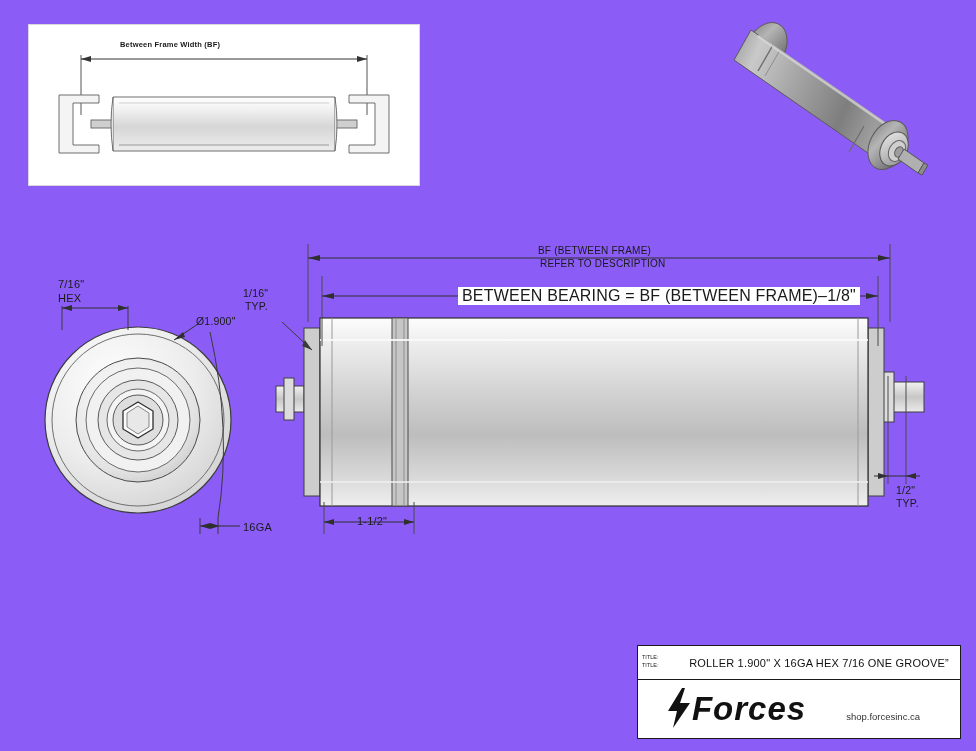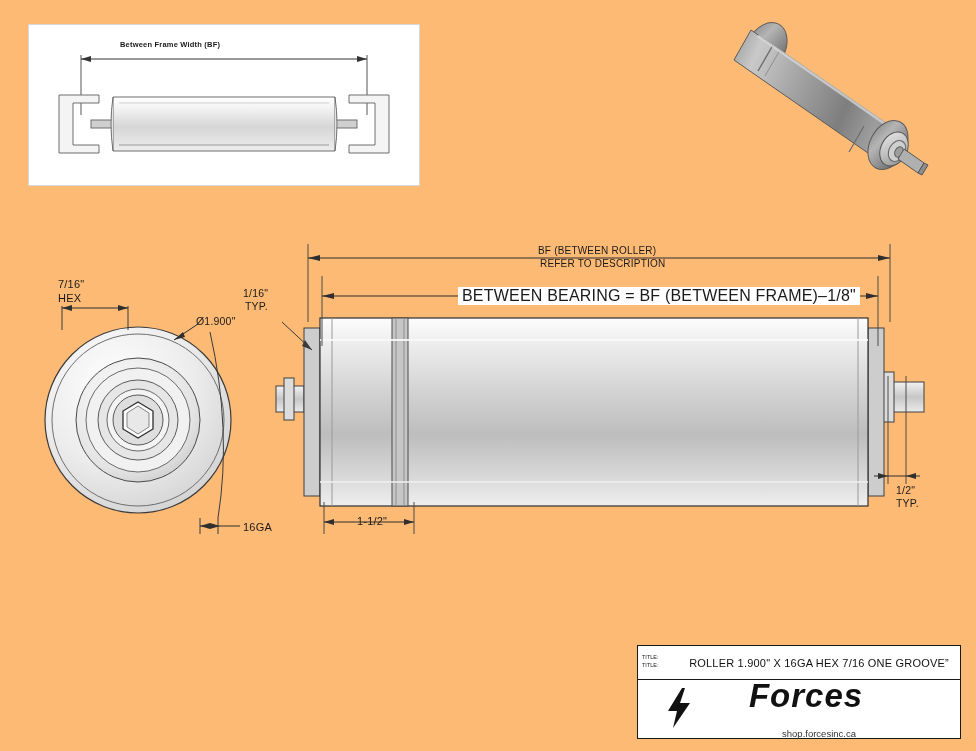--- a/index.html
+++ b/index.html
@@ -9,21 +9,21 @@
   }
   body {
     font-family: "Liberation Sans", sans-serif;
     color: #111111;
   }
   #page {
     position: relative;
     width: 976px;
     height: 751px;
     overflow: hidden;
-    background: #fdba74;
+    background: #8b5cf6;
   }
   .abs { position: absolute; }
   .txt {
     font-family: "Liberation Sans", sans-serif;
     color: #1a1a1a;
     white-space: nowrap;
     letter-spacing: 0.2px;
   }
 
   
@@ -56,21 +56,21 @@
   #tb-label {
     position: absolute; left: 4px; top: 7px;
     font-size: 5.5px; line-height: 8px; color: #222;
   }
   #tb-title-text {
     position: absolute; left: 44px; top: 11px; right: 4px;
     font-size: 11px; text-align: center; color: #111;
   }
   #brand {
     position: absolute; left: 0; top: 34px; width: 100%; height: 57px;
-    display: flex; flex-direction: column;
+    display: flex; flex-direction: row;
     align-items: center; justify-content: center;
   }
   #brand-word {
     font-family: "Liberation Sans", sans-serif;
     font-size: 33px; font-weight: bold; font-style: italic;
     letter-spacing: 1px; color: #111; line-height: 33px;
     margin-left: 14px;
   }
   #brand-url {
     font-size: 9.5px; color: #333; margin-top: 16px; margin-left: 40px;
@@ -270,21 +270,21 @@
     <polygon points="18,22 30,19 30,25" fill="#2f2f2f"></polygon>
     <polygon points="600,22 588,19 588,25" fill="#2f2f2f"></polygon>
 
     <line x1="32" y1="40" x2="32" y2="110" stroke="#4a4a4a" stroke-width="1"></line>
     <line x1="588" y1="40" x2="588" y2="110" stroke="#4a4a4a" stroke-width="1"></line>
     <line x1="32" y1="60" x2="588" y2="60" stroke="#2f2f2f" stroke-width="1"></line>
     <polygon points="32,60 44,57 44,63" fill="#2f2f2f"></polygon>
     <polygon points="588,60 576,57 576,63" fill="#2f2f2f"></polygon>
   </svg>
 
-  <div class="abs txt" style="left:538px; top:245px; font-size:10px;">BF (BETWEEN ROLLER)</div>
+  <div class="abs txt" style="left:538px; top:245px; font-size:10px;">BF (BETWEEN FRAME)</div>
   <div class="abs txt" style="left:532px; top:258px; font-size:10px;margin-left:8px;">REFER TO DESCRIPTION</div>
   <div class="abs txt" style="left:458px; top:287px; font-size:16px; background:#ffffff; padding:0 4px;">BETWEEN BEARING = BF (BETWEEN FRAME)–1/8"</div>
 
   <div class="abs txt" style="left:243px; top:287px; font-size:10.5px;">1/16"</div>
   <div class="abs txt" style="left:245px; top:300px; font-size:10.5px;">TYP.</div>
   <svg class="abs" style="left:238px; top:296px;" width="80" height="100">
     <line x1="44" y1="26" x2="74" y2="54" stroke="#3a3a3a" stroke-width="1"></line>
     <polygon points="74,54 64,50 67,44" fill="#3a3a3a"></polygon>
   </svg>
 

